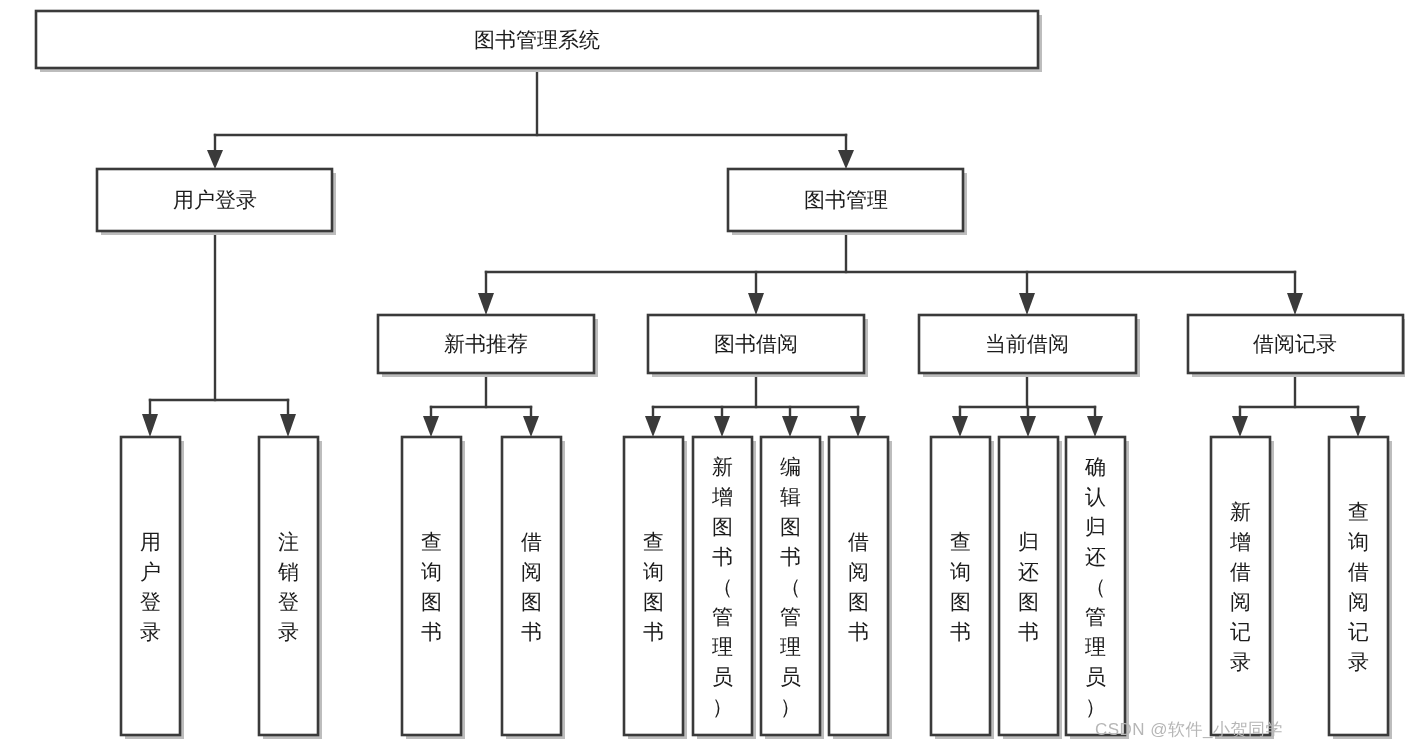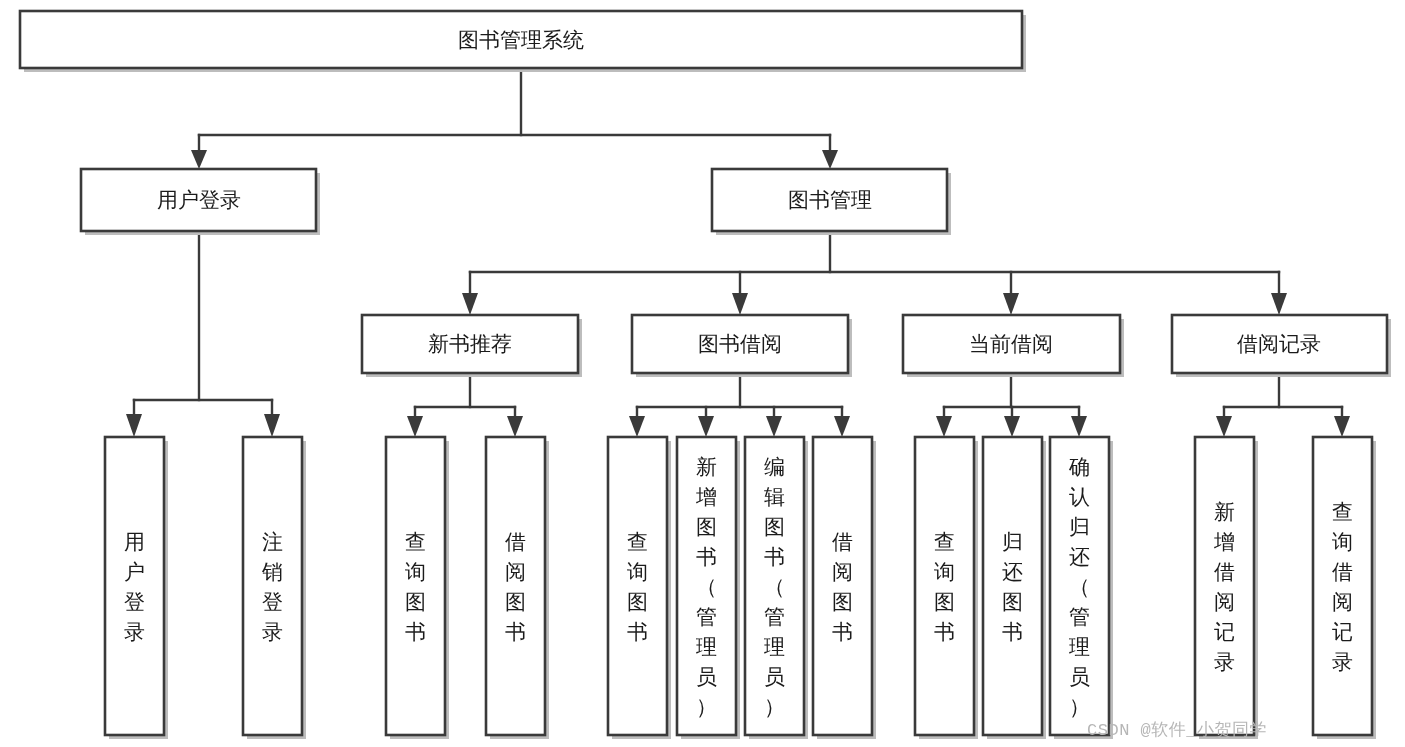--- a/index.html
+++ b/index.html
@@ -9,21 +9,21 @@
   }
   body {
     width: 1405px;
     height: 747px;
     font-family: "DejaVu Sans", "Liberation Sans", sans-serif;
     overflow: hidden;
     position: relative;
   }
   #diagram-root {
     position: absolute;
-    left: 0;
+    left: 16px;
     top: 0;
     width: 1281px;
     height: 747px;
   }
   svg.flow {
     display: block;
     width: 1405px;
     height: 747px;
   }
   .node-box {
@@ -55,21 +55,21 @@
   .node-label-v {
     font-family: "DejaVu Sans", "Liberation Sans", sans-serif;
     font-size: 21px;
     fill: #1b1b1b;
     text-anchor: middle;
   }
   .watermark-text {
     position: absolute;
     right: 14px;
     bottom: 6px;
-    font-family: Liberation Mono, monospace;
+    font-family: Liberation Sans, sans-serif;
     font-size: 17px;
     color: #b6b6b6;
     white-space: nowrap;
     letter-spacing: 0.5px;
   }
 </style>
 </head>
 <body>
 
 <div id="diagram-root">

